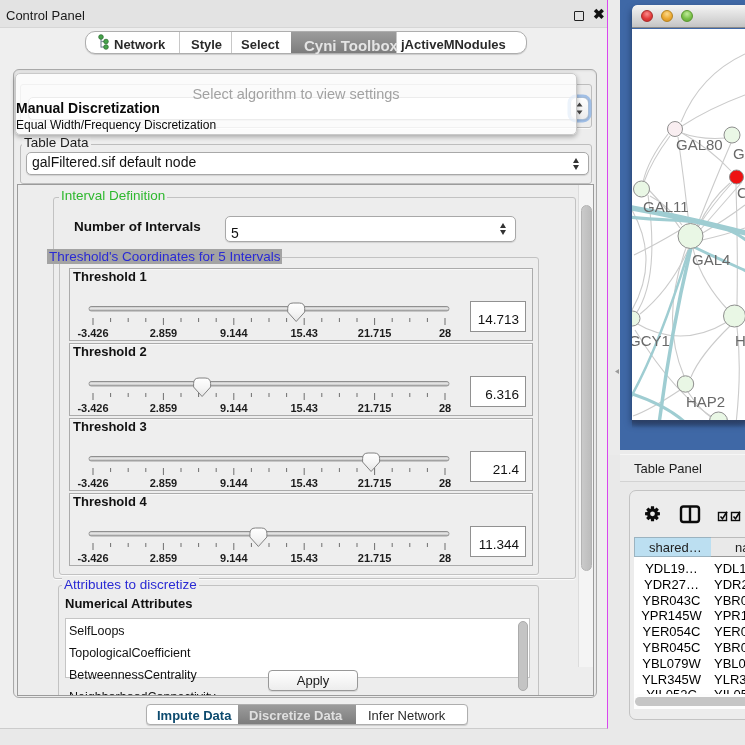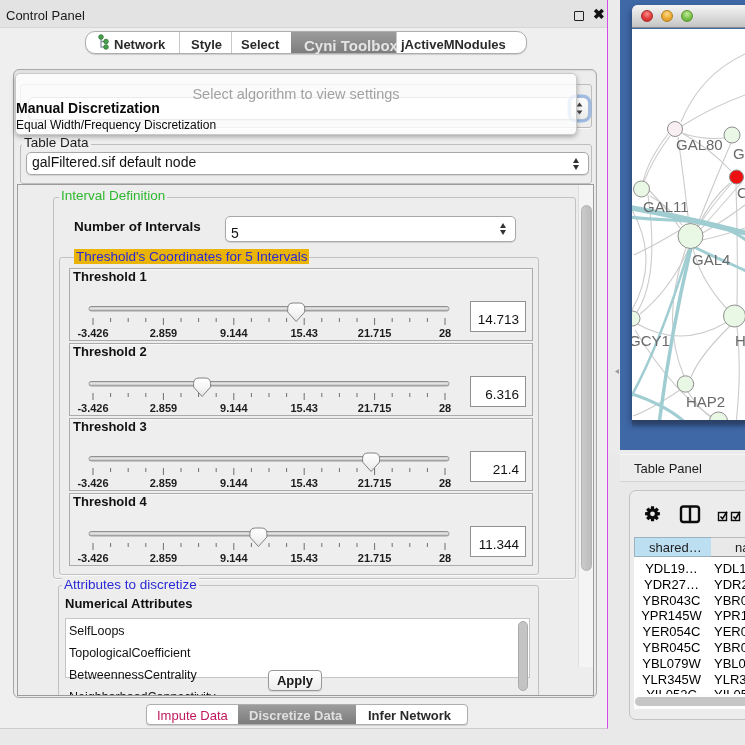--- a/index.html
+++ b/index.html
@@ -187,21 +187,21 @@
       <div class="abs" style="left:2px;top:20px;width:11px;height:366px;background:linear-gradient(90deg,#cacaca,#bcbcbc);border:1px solid #b3b3b3;border-radius:6px"></div>
     </div>
 
     <div class="gbox" style="left:35px;top:12px;width:523px;height:382px;border-color:#c2c2c2"></div>
     <div class="grouptitle" style="left:41px;top:3px;color:#2eb82e;background:#ededed">Interval Definition</div>
 
     <div class="abs" style="left:56px;top:34px;font-size:13.5px;font-weight:bold;color:#111">Number of Intervals</div>
     <div class="combo" style="left:207px;top:31px;width:291px;height:26px;line-height:32px;padding-left:5px;font-size:14px;overflow:hidden">5<span class="stepper"></span></div>
 
     <div class="gbox" style="left:41px;top:72px;width:480px;height:318px;border-color:#c2c2c2"></div>
-    <div class="grouptitle" style="left:56px;top:64px;color:#2a2ad4;background:#eab308">Threshold's Coordinates for 5 Intervals</div>
+    <div class="grouptitle" style="left:29px;top:64px;color:#2a2ad4;background:#a3a3a3">Threshold's Coordinates for 5 Intervals</div>
 
     <div class="tpanel" style="top:83px;height:73px">
         <div class="tt">Threshold 1</div>
       <svg width="395" height="72" viewBox="0 0 395 72" class="abs" style="left:0;top:0">
           <defs>
             <linearGradient id="tg226" x1="0" y1="0" x2="0" y2="1">
               <stop offset="0" stop-color="#898989"></stop>
               <stop offset=".3" stop-color="#ededed"></stop>
               <stop offset=".55" stop-color="#dcdcdc"></stop>
               <stop offset="1" stop-color="#ababab"></stop>
@@ -407,27 +407,27 @@
 
     <div class="gbox" style="left:40px;top:400px;width:481px;height:120px;border-color:#c2c2c2"></div>
     <div class="grouptitle" style="left:44px;top:392px;color:#2a2ad4;background:#ededed">Attributes to discretize</div>
     <div class="abs" style="left:47px;top:411px;font-size:13px;font-weight:bold;color:#111">Numerical Attributes</div>
     <div class="abs" style="left:47px;top:433px;width:465px;height:60px;background:#fff;border:1px solid #c5c5c5;font-size:12.5px;color:#111">
       <div style="padding:1px 8px 0 3px;line-height:22px">SelfLoops<br>TopologicalCoefficient<br>BetweennessCentrality<br>NeighborhoodConnectivity</div>
       <div class="abs" style="right:1px;top:2px;width:10px;height:70px;background:#c4c4c4;border:1px solid #ababab;border-radius:5px"></div>
     </div>
   </div>
 
-  <div class="abs" style="left:268px;top:670px;width:54px;height:21px;background:linear-gradient(#ffffff,#ededed);border:1px solid #989898;border-radius:4px;font-size:13px;font-weight:bold;color:#1a1a1a;text-align:center;line-height:19px;box-shadow:0 1px 1px rgba(0,0,0,.1)">Apply</div>
+  <div class="abs" style="left:268px;top:670px;width:90px;height:21px;background:linear-gradient(#ffffff,#ededed);border:1px solid #989898;border-radius:4px;font-size:13px;font-weight:normal;color:#1a1a1a;text-align:center;line-height:19px;box-shadow:0 1px 1px rgba(0,0,0,.1)">Apply</div>
 
   <div class="abs" style="left:146px;top:704px;width:322px;height:21px;background:#fff;border:1px solid #aeaeae;border-radius:4px;box-shadow:0 1px 1px rgba(0,0,0,.15)">
     <div class="abs" style="left:91px;top:0;width:118px;height:19px;background:linear-gradient(#9c9c9c,#7d7d7d)"></div>
-    <div class="abs" style="left:10px;top:3px;font-size:13px;font-weight:normal;color:#be185d">Impute Data</div>
+    <div class="abs" style="left:10px;top:3px;font-size:13px;font-weight:bold;color:#0c4a6e">Impute Data</div>
     <div class="abs" style="left:102px;top:3px;font-size:13px;font-weight:bold;color:#e0e0e0">Discretize Data</div>
-    <div class="abs" style="left:221px;top:3px;font-size:13px;font-weight:bold;color:#2a2a2a">Infer Network</div>
+    <div class="abs" style="left:221px;top:3px;font-size:13px;font-weight:normal;color:#2a2a2a">Infer Network</div>
   </div>
 </div>
 
 <div class="abs" style="left:615px;top:369px;width:4px;height:5px;background:#9a9a9a;clip-path:polygon(100% 0,100% 100%,0 50%)"></div>
 
 <div class="abs" style="left:15px;top:73px;width:562px;height:62px;background:rgba(255,255,255,.78);border:1px solid #c9c9c9;border-radius:5px;box-shadow:0 2px 5px rgba(0,0,0,.3)"></div>
 <div class="abs" style="left:15px;top:86px;width:562px;text-align:center;font-size:14.5px;color:#a2a2a2">Select algorithm to view settings</div>
 <div class="abs" style="left:16px;top:100px;font-size:14px;font-weight:bold;color:#0a0a0a">Manual Discretization</div>
 <div class="abs" style="left:16px;top:117.5px;font-size:12px;color:#0a0a0a">Equal Width/Frequency Discretization</div>
 

